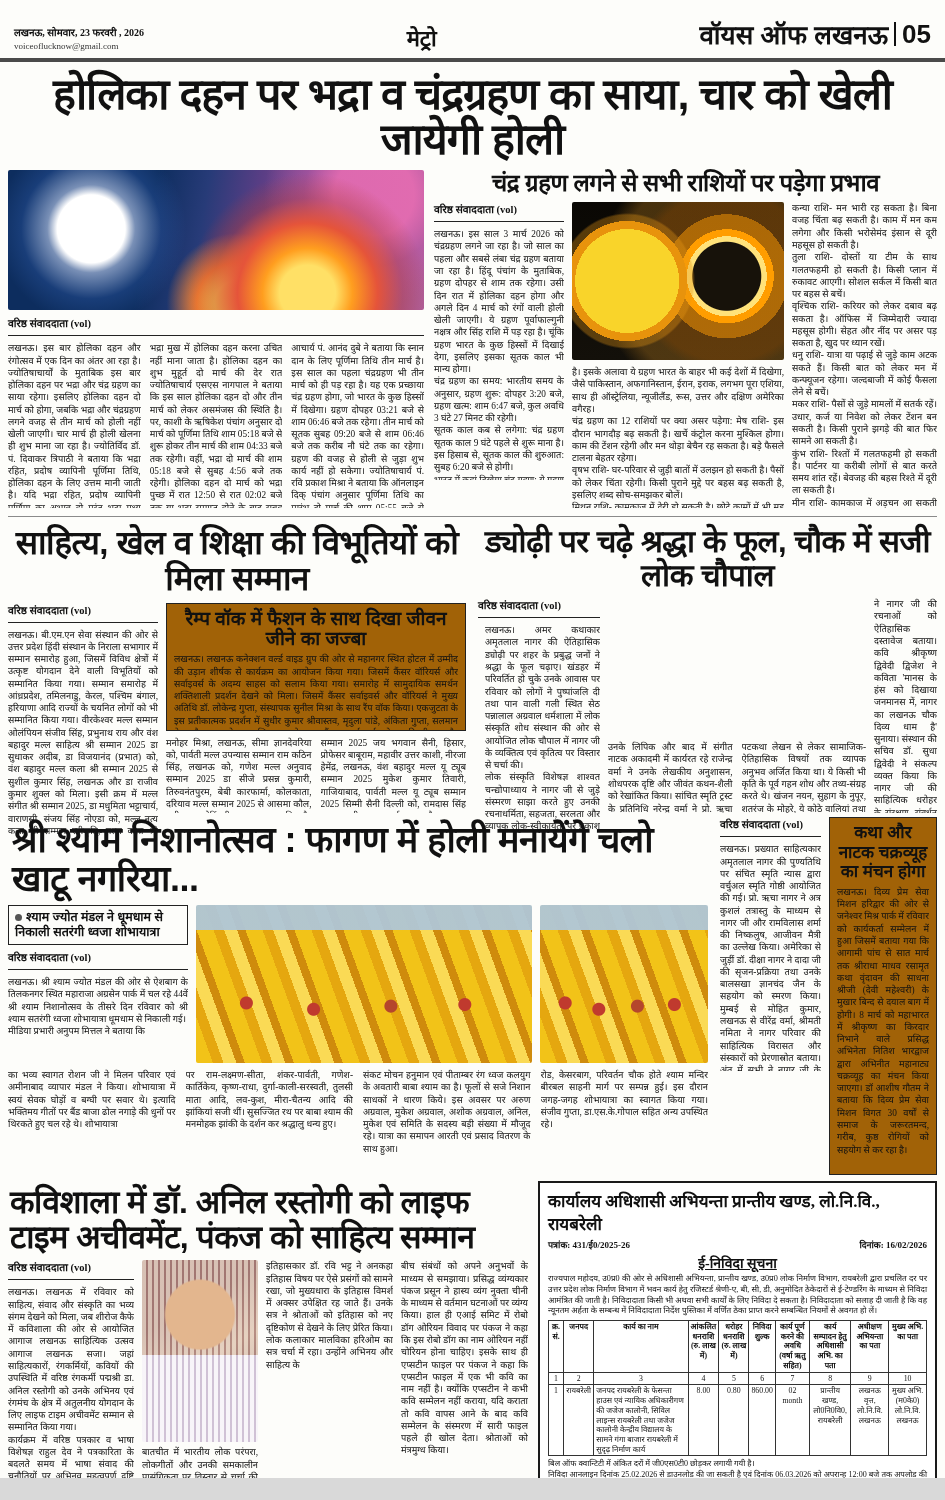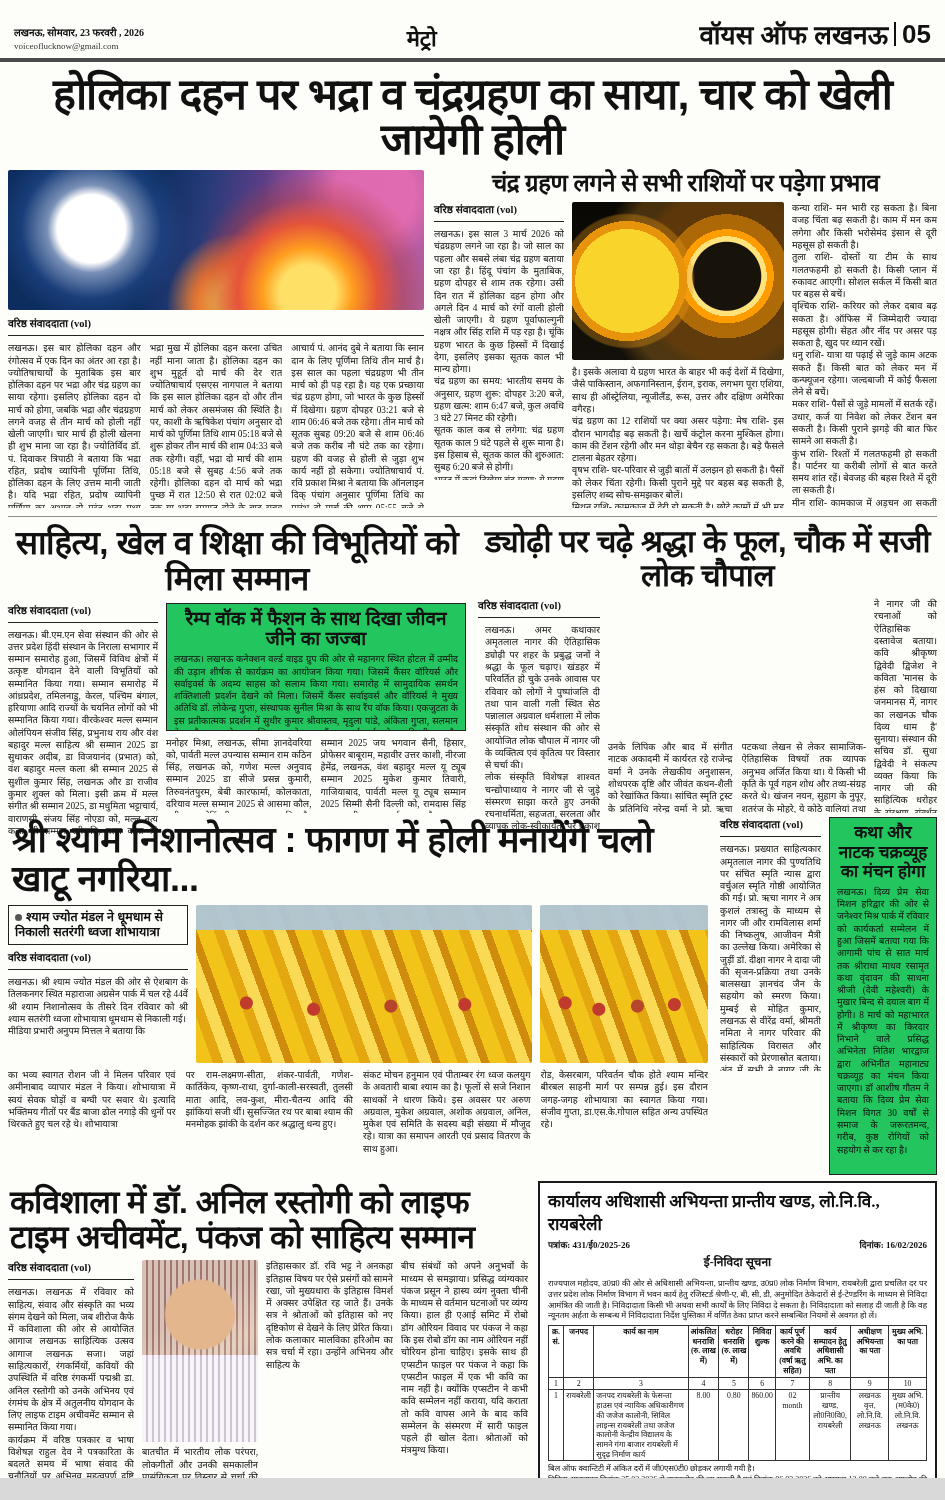--- a/index.html
+++ b/index.html
@@ -14,21 +14,21 @@
   .pgsep{display:inline-block;width:2px;height:24px;background:#111;}
   .rule{height:4px;background:#4a4a4a;margin:2px 0 0 0;}
   
   .h-lead{font-family:"Liberation Sans",sans-serif;font-size:43px;font-weight:800;text-align:center;margin:10px 6px 8px 6px;line-height:1.05;letter-spacing:-1px;}
   .h-sec{font-family:"Liberation Sans",sans-serif;font-weight:800;text-align:center;line-height:1.08;margin:4px 0 6px 0;letter-spacing:-0.5px;}
   
   .byline{font-weight:bold;font-size:10.5px;border-bottom:1.6px solid #222;padding-bottom:5px;margin-bottom:6px;font-family:"Liberation Serif",serif;}
   .bcol{font-size:9.3px;line-height:1.32;text-align:justify;white-space:pre-line;overflow:hidden;}
   .cols{display:flex;gap:9px;}
   .cols>*{flex:1;min-width:0;}
-  .boxed{border:1.6px solid #222;padding:5px 7px;box-sizing:border-box;background:#22c55e;}
+  .boxed{border:1.6px solid #222;padding:5px 7px;box-sizing:border-box;background:#a16207;}
   
   .photo{border-radius:2px;overflow:hidden;}
   .photo-holi{background:
       radial-gradient(circle at 20% 42%, #ffffff 0 34px, rgba(210,225,255,.55) 44px, rgba(60,110,200,.25) 70px, transparent 95px),
       radial-gradient(circle at 72% 88%, #ffe066 0 28px, #ff9e1f 45px, #e5543a 70px, rgba(180,60,60,.4) 95px, transparent 120px),
       radial-gradient(circle at 88% 18%, rgba(235,110,180,.85) 0 40px, rgba(190,90,170,.5) 70px, transparent 110px),
       radial-gradient(circle at 55% 95%, #ffd54d 0 22px, #f08030 40px, transparent 70px),
       linear-gradient(100deg,#0d2d5e 0 34%, #273b78 46%, #5a3e85 58%, #8a4e92 72%, #b05f9a 100%);}
   .photo-zodiac{background:
       radial-gradient(circle at 26% 50%, #f9d42a 0 52px, #e8930c 52px 60px, rgba(230,150,20,.35) 60px 66px, transparent 68px),
@@ -108,21 +108,21 @@
   .h-kavi{font-size:32px;text-align:left;padding-left:2px;}
   .b4-row{display:flex;gap:8px;flex:1;min-height:0;}
   .b4-c1{flex:0 0 126px;display:flex;flex-direction:column;}
   .b4-photo{flex:0 0 116px;}
   .b4-photo .photo{height:182px;}
   .b4-c2,.b4-c3{flex:1;min-width:0;}
   
   .tender{flex:1;border:2.2px solid #1a1a1a;padding:6px 8px;box-sizing:border-box;display:flex;flex-direction:column;font-size:8.6px;overflow:hidden;background:#fff;}
   .tender-title{font-weight:800;font-size:17px;font-family:"Liberation Serif",serif;}
   .tender-meta{display:flex;justify-content:space-between;font-weight:bold;font-size:9px;margin:3px 0 2px 0;}
-  .tender-sub{text-align:center;font-weight:bold;font-size:12px;margin-bottom:9px;}
+  .tender-sub{text-align:center;font-weight:bold;text-decoration:underline;font-size:14px;margin-bottom:2px;}
   .tender-intro{font-size:8.2px;line-height:1.3;text-align:justify;}
   table.ttab{border-collapse:collapse;width:100%;margin-top:3px;font-size:7.8px;line-height:1.25;}
   table.ttab th, table.ttab td{border:1px solid #333;padding:1px 2px;text-align:center;vertical-align:top;}
   table.ttab td.lft{text-align:left;}
   .tnotes{font-size:8px;line-height:1.32;text-align:justify;margin-top:3px;white-space:pre-line;}
   .botbar{position:absolute;left:0;right:0;bottom:0;height:22px;background:#d9d9d9;}
 </style>
 </head>
 <body>
 

